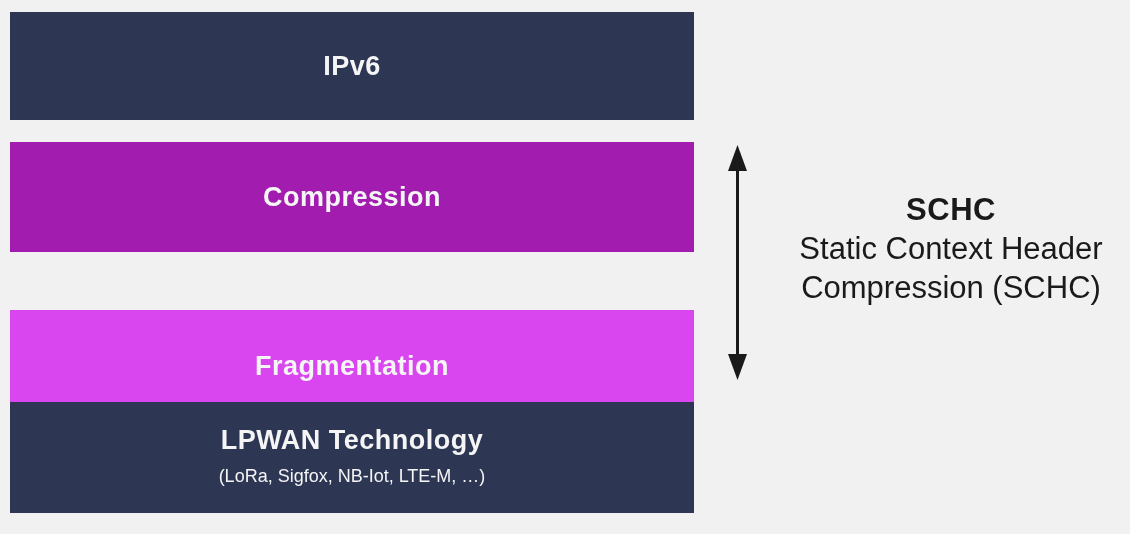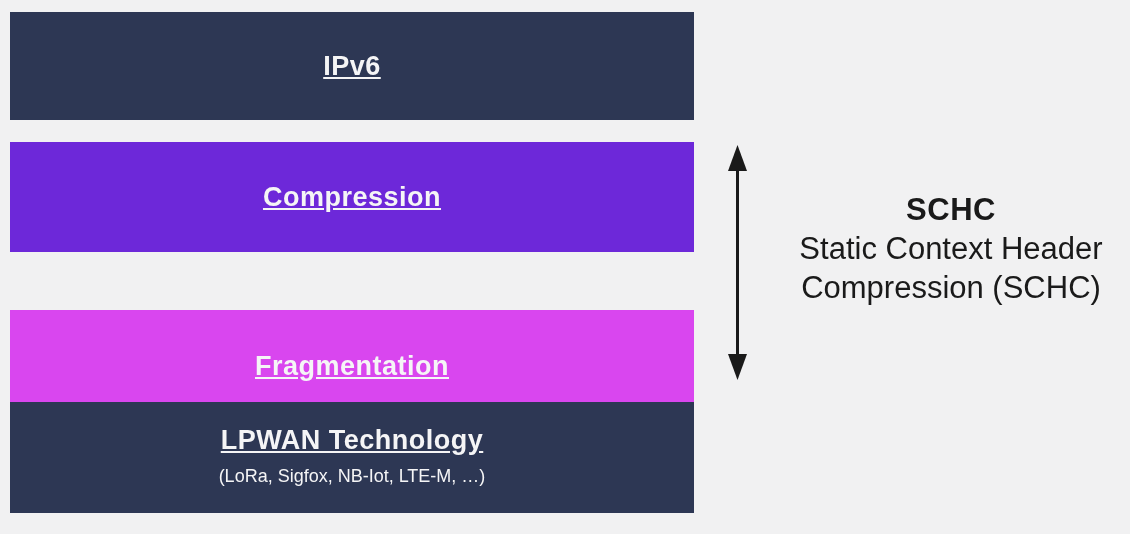--- a/index.html
+++ b/index.html
@@ -29,21 +29,20 @@
   .layer-compression   { top: 142px; height: 110px; background: #c64760; }
   .layer-fragmentation { top: 272px; height: 111px; background: #c64760; }
   .layer-lpwan         { top: 402px; height: 111px; background: #2d3754; }
   .layer-label {
     color: #f5f5f6;
     font-size: 27px;
     font-weight: bold;
     line-height: 36px;
     text-align: right;
     letter-spacing: 0.5px;
-    text-decoration: underline;
   }
   .layer-sublabel {
     color: #f5f5f6;
     font-size: 18px;
     font-weight: normal;
     line-height: 36px;
     text-align: center;
   }
   .arrow-wrap {
     position: absolute;
@@ -72,21 +71,21 @@
 </style>
 </head>
 <body>
 
 <div class="canvas">
 
   <div class="layer layer-ipv6" style="background: rgb(45, 55, 84);">
     <div class="layer-label">IPv6</div>
   </div>
 
-  <div class="layer layer-compression" style="background: #6d28d9;">
+  <div class="layer layer-compression" style="background: #a21caf;">
     <div class="layer-label">Compression</div>
   </div>
 
   <div class="layer layer-fragmentation" style="background: #d946ef; margin-top: 38px;">
     <div class="layer-label">Fragmentation</div>
   </div>
 
   <div class="layer layer-lpwan" style="background: rgb(45, 55, 84);">
     <div class="layer-label">LPWAN Technology</div>
     <div class="layer-sublabel">(LoRa, Sigfox, NB-Iot, LTE-M, …)</div>

